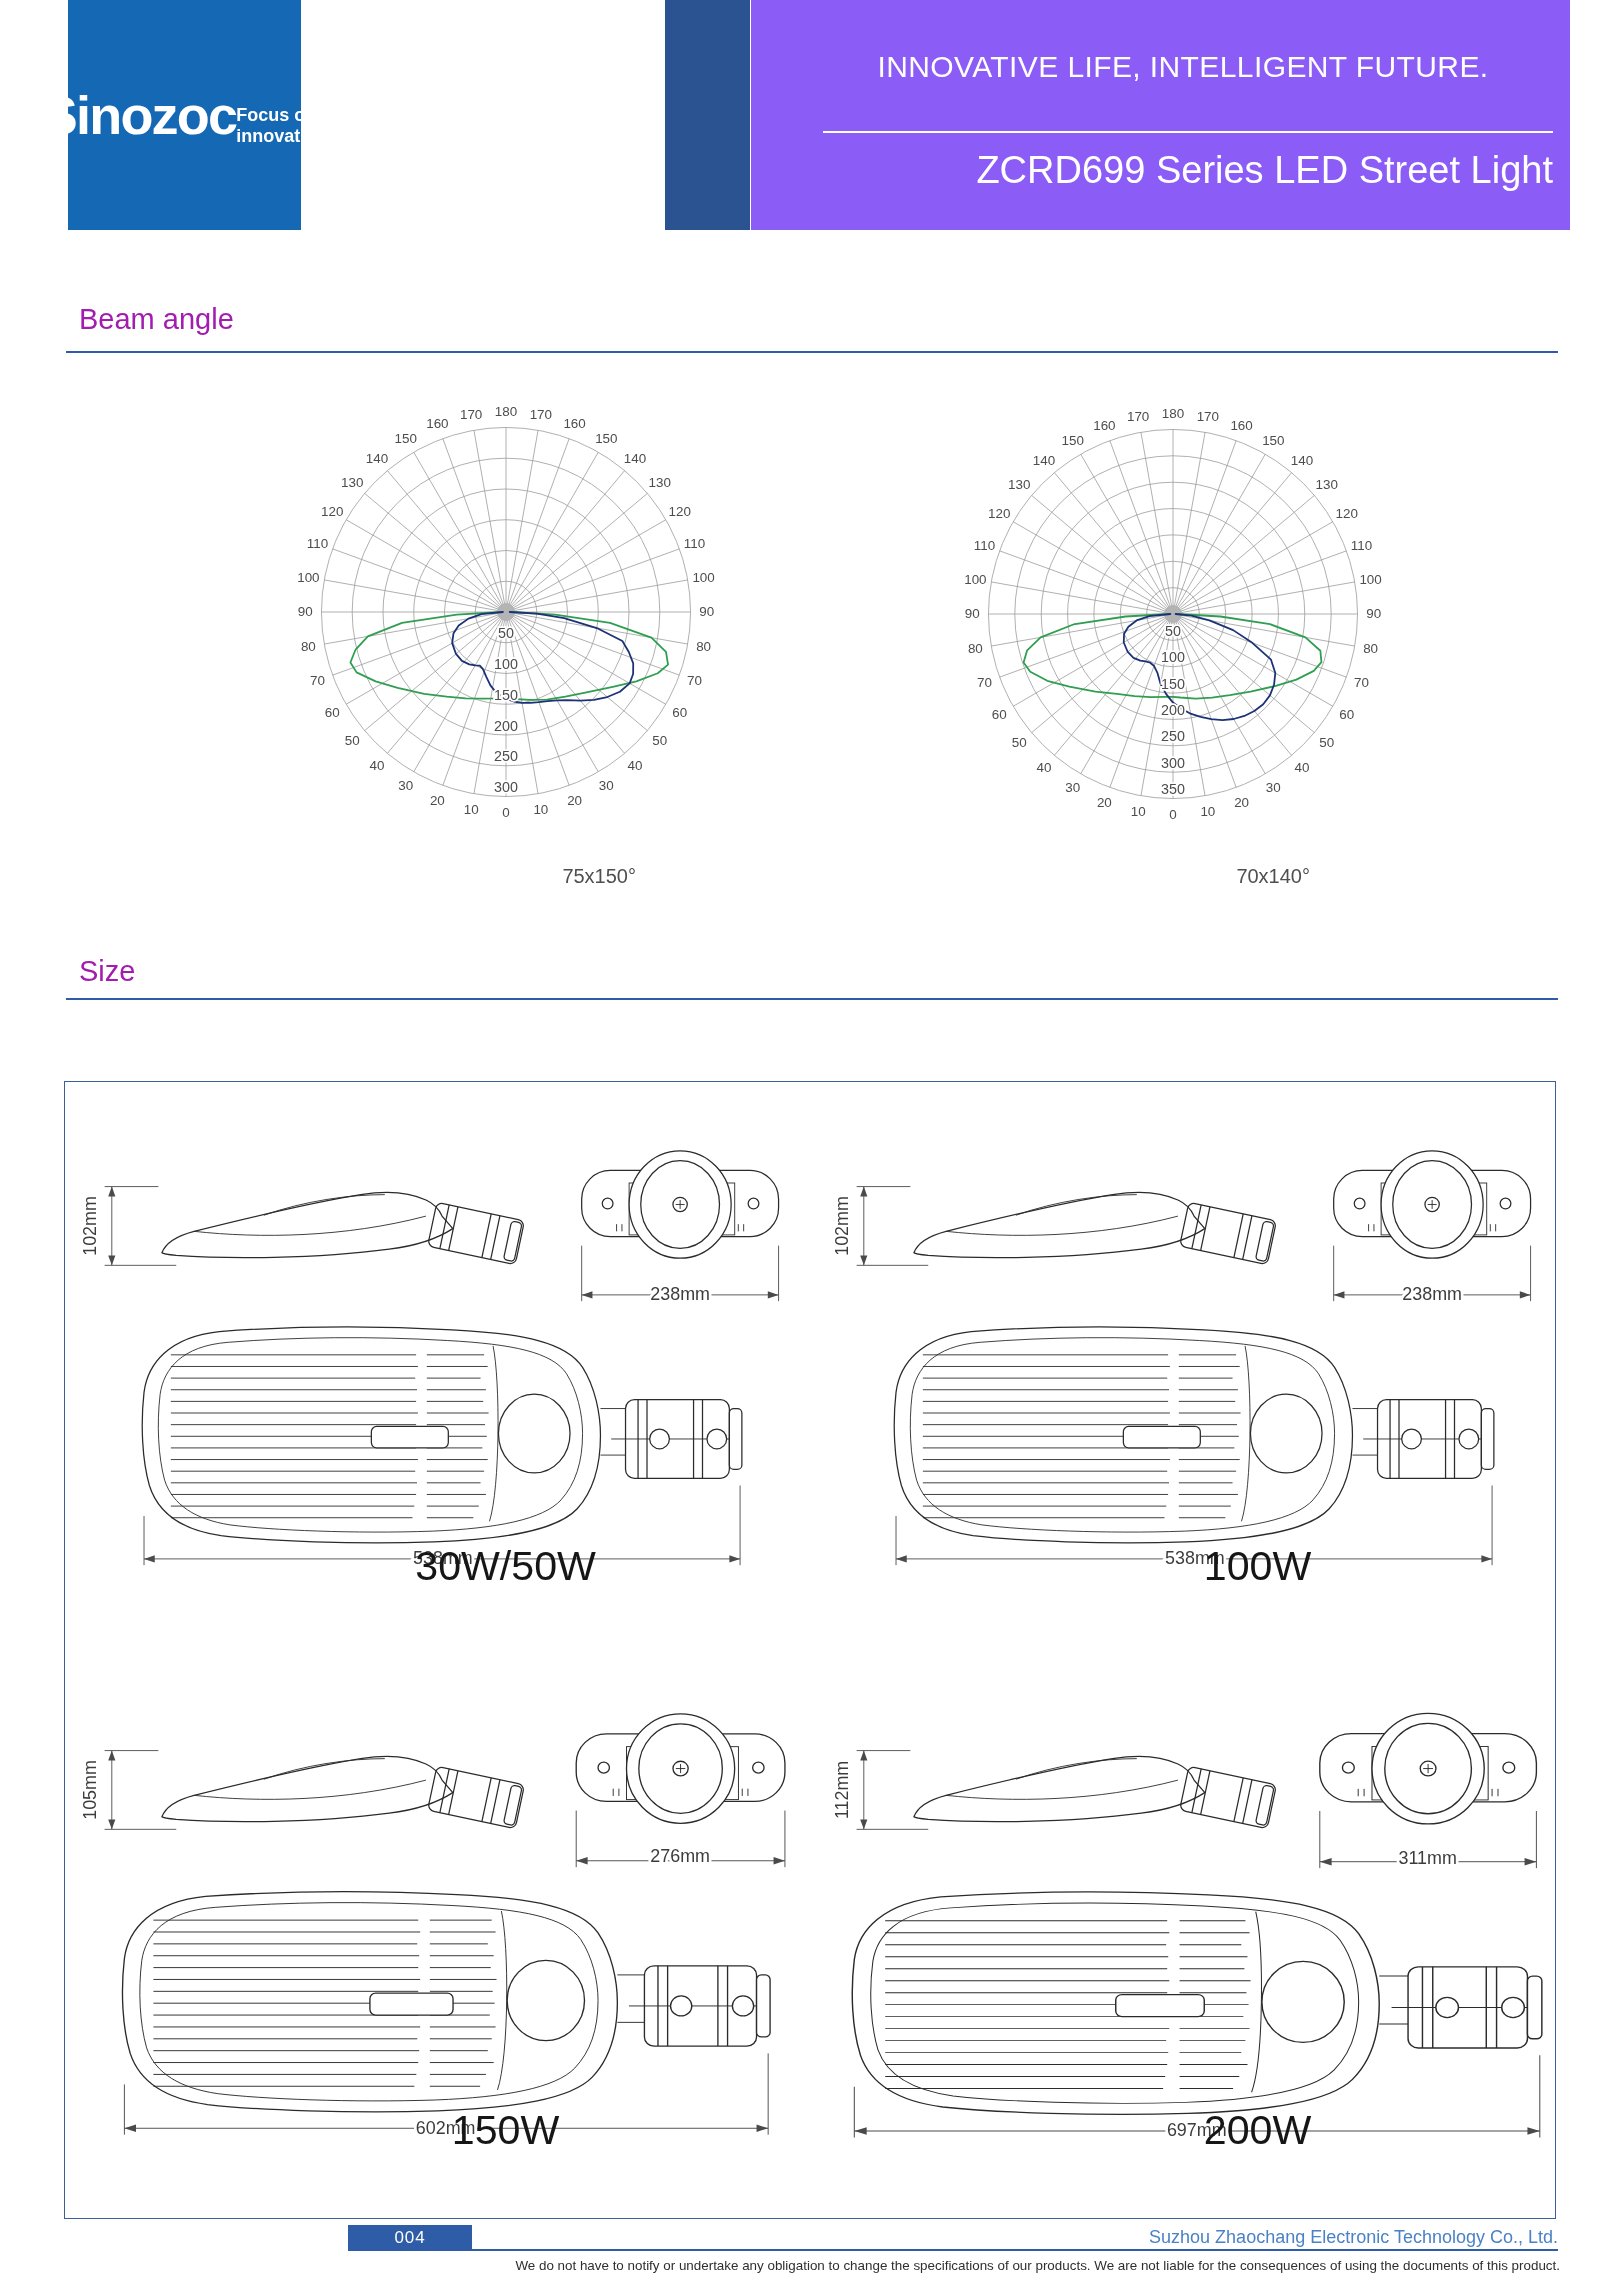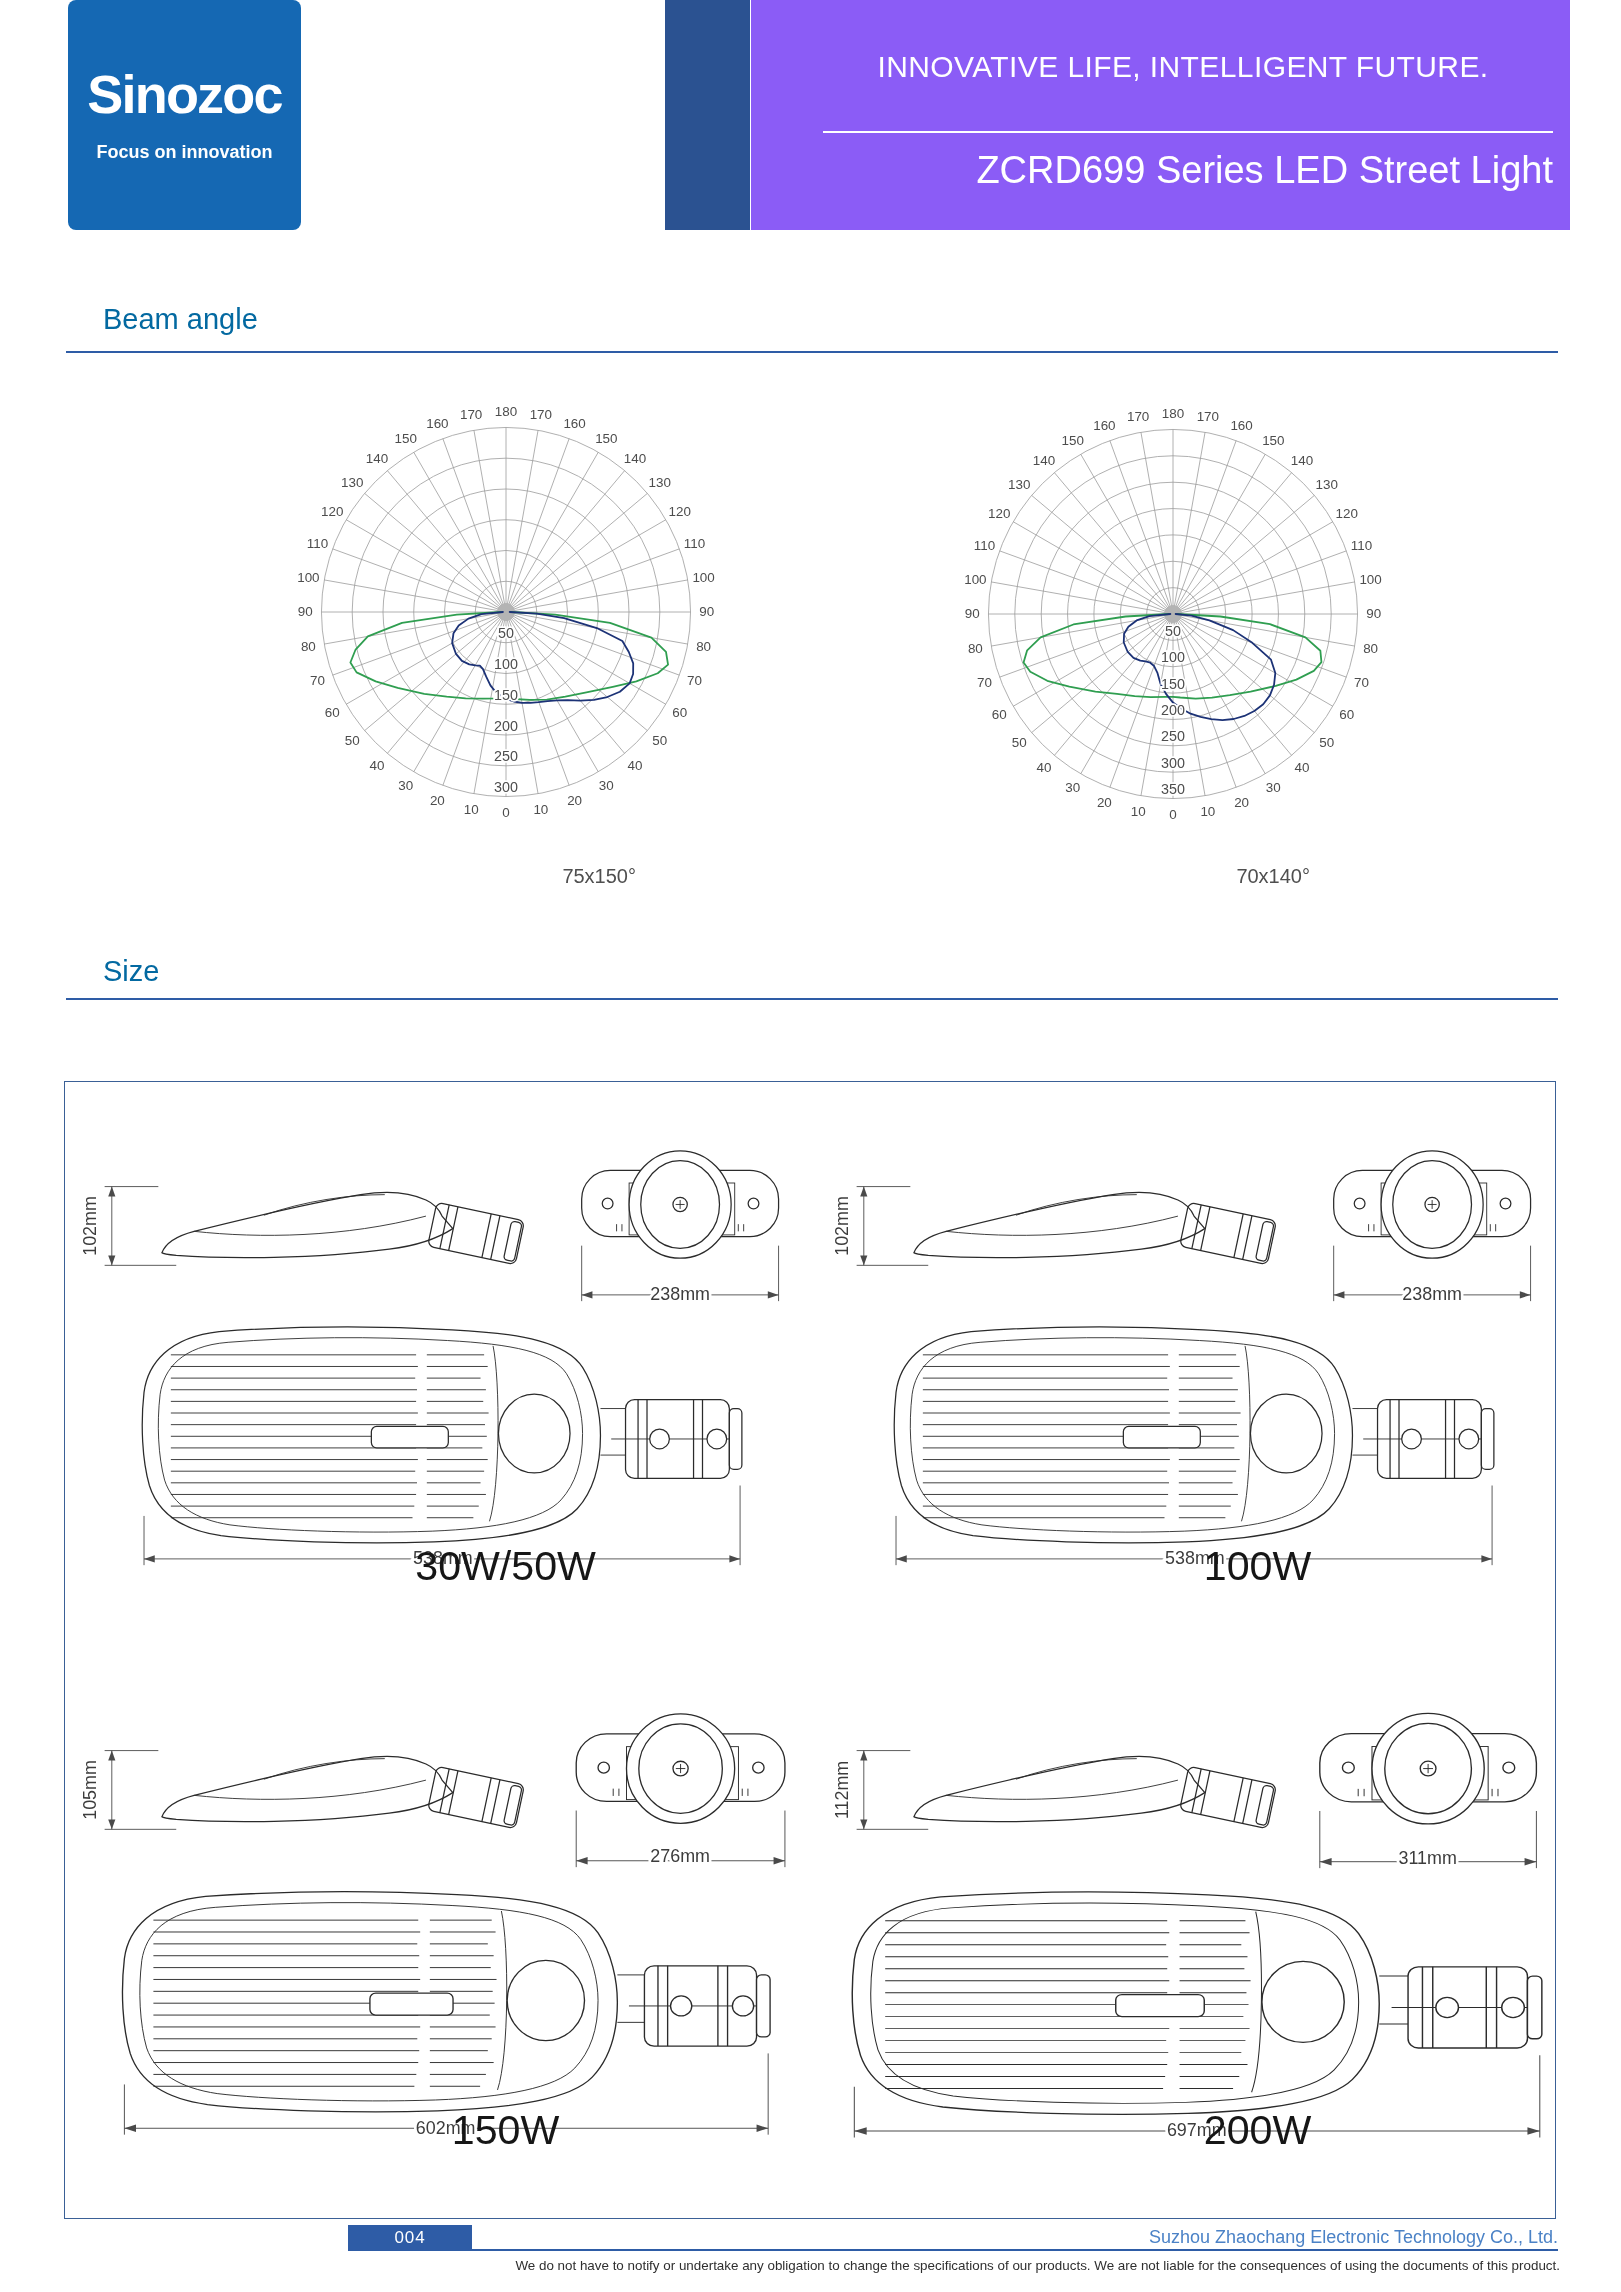--- a/index.html
+++ b/index.html
@@ -1,30 +1,30 @@
 <!DOCTYPE html>
 <html style="font-size:14.3px"><head>
 <meta charset="utf-8">
 <style>
   html,body{margin:0;padding:0;background:#ffffff;}
   .page{position:relative;width:1621px;height:2293px;background:#fff;overflow:hidden;
         font-family:"Liberation Sans",sans-serif;}
   .abs{position:absolute;}
   
   .logo-box{left:68px;top:0;width:233px;height:230px;background:#1568b3;color:#fff;
-            display:flex;flex-direction:column;align-items:center;justify-content:center;border-radius:8px;}
+            display:flex;align-items:center;justify-content:center;}
   .logo-name{font-size:54px;font-weight:bold;letter-spacing:-1.8px;line-height:1;}
   .logo-tagline{font-size:18px;font-weight:bold;margin-top:21px;}
   .header-stripe{left:665px;top:0;width:85px;height:230px;background:#2b5291;}
   .header-main{left:751px;top:0;width:819px;height:230px;background:#8b5cf6;color:#fff;}
   .slogan{position:absolute;left:67px;width:730px;top:50px;text-align:center;font-size:30px;letter-spacing:0.4px;}
   .header-divider{position:absolute;left:72px;width:730px;top:131px;height:1.8px;background:#fff;}
   .product{position:absolute;right:17px;top:149px;font-size:38px;}
   
-  .sec-h{font-size:29px;color:#0369a1;margin-left:24px;}
+  .sec-h{font-size:29px;color:#a21caf;}
   .sec-rule{left:66px;width:1492px;height:1.8px;background:#2e5ca6;}
   
   .polar{position:absolute;width:430px;height:430px;}
   .pl{font-size:15px;fill:#4d4d4d;font-family:"Liberation Sans",sans-serif;}
   .rl{font-size:16px;fill:#4d4d4d;font-family:"Liberation Sans",sans-serif;
       paint-order:stroke;stroke:#fff;stroke-width:4px;}
   .chart-caption{width:269px;text-align:right;font-size:20px;color:#4f4f4f;}
   
   .size-box{left:64px;top:1081px;width:1492px;height:1138px;border:1.8px solid #3a6096;box-sizing:border-box;}
   .quad{position:absolute;width:716px;height:502px;overflow:visible;}

